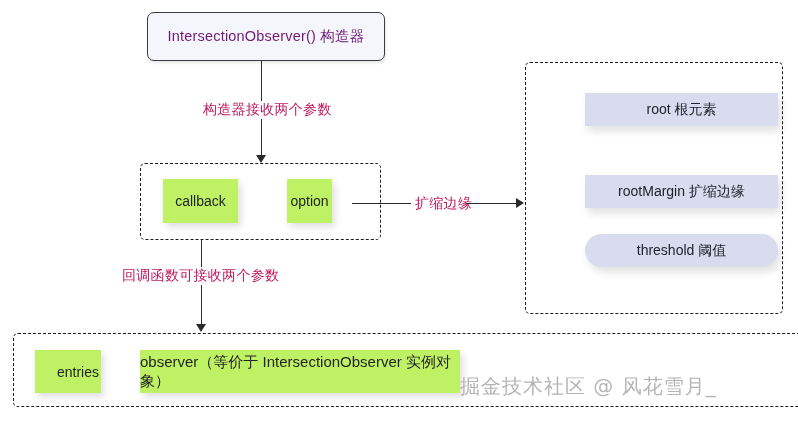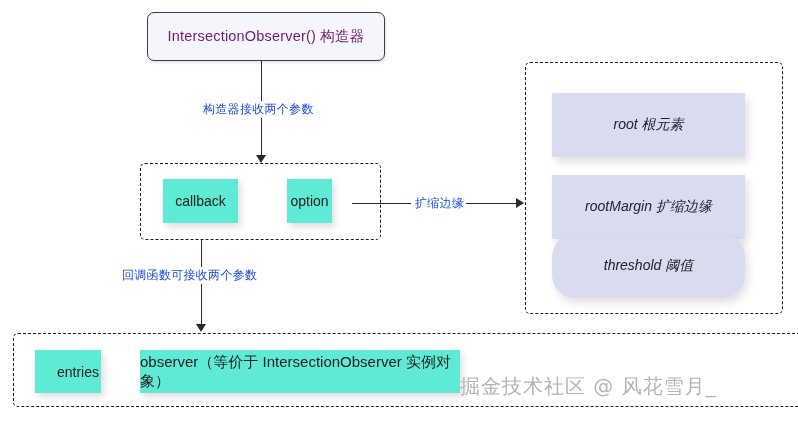--- a/index.html
+++ b/index.html
@@ -46,49 +46,48 @@
     border-radius: 5px;
     background: transparent;
   }
   #params-box   { left: 140px; top: 163px; width: 241px; height: 77px; }
   #options-box  { left: 525px; top: 62px;  width: 258px; height: 252px; }
   #cbargs-box   { left: 13px;  top: 333px; width: 790px; height: 74px; }
 
   
   .chip-orange {
     position: absolute;
-    background: #5eead4;
+    background: #bef264;
     box-sizing: border-box;
     display: flex;
     align-items: center;
     justify-content: center;
     font-size: 14px;
     color: #242424;
     box-shadow: 3px 4px 7px rgba(0,0,0,.13);
   }
   #chip-callback { left: 163px; top: 179px; width: 75px; height: 44px; }
   #chip-option   { left: 287px; top: 179px; width: 45px; height: 44px; }
   #chip-entries  { left: 35px;  top: 350px; width: 66px; height: 43px; padding-left: 20px; }
   #chip-observer { left: 140px; top: 350px; width: 320px; height: 43px; font-size: 15px; }
 
   
   .chip-lavender {
     position: absolute;
-    left: 552px;
+    left: 585px;
     width: 193px;
-    height: 64px;
+    height: 33px;
     background: #d9dcef;
     box-sizing: border-box;
     display: flex;
     align-items: center;
     justify-content: center;
     font-size: 14px;
     color: #20222c;
     box-shadow: 3px 5px 8px rgba(0,0,0,.12);
-    font-style: italic;
   }
   #chip-root       { top: 93px; }
   #chip-rootmargin { top: 175px; }
   #chip-threshold  { top: 234px; border-radius: 23px; }
 
   
   .vline {
     position: absolute;
     width: 0;
     border-left: 1.6px solid #2a2a2a;
@@ -117,22 +116,22 @@
   #a-ctor      { left: 256px; top: 155px; }
   #v-callback  { left: 201px; top: 240px; height: 85px; }
   #a-callback  { left: 196px; top: 324px; }
   #h-option    { left: 352px; top: 203px; width: 60px; }
   #h-option2   { left: 466px; top: 203px; width: 51px; }
   #a-option    { left: 516px; top: 198px; }
 
   
   .edge-label {
     position: absolute;
-    color: #1d4ed8;
-    font-size: 12px;
+    color: #be185d;
+    font-size: 14px;
     white-space: nowrap;
     background: #ffffff;
     padding: 0 4px;
     letter-spacing: .3px;
   }
   #lbl-ctor     { left: 199px; top: 101px; }
   #lbl-callback { left: 118px; top: 267px; }
   #lbl-option   { left: 411px; top: 195px; }
 
   

